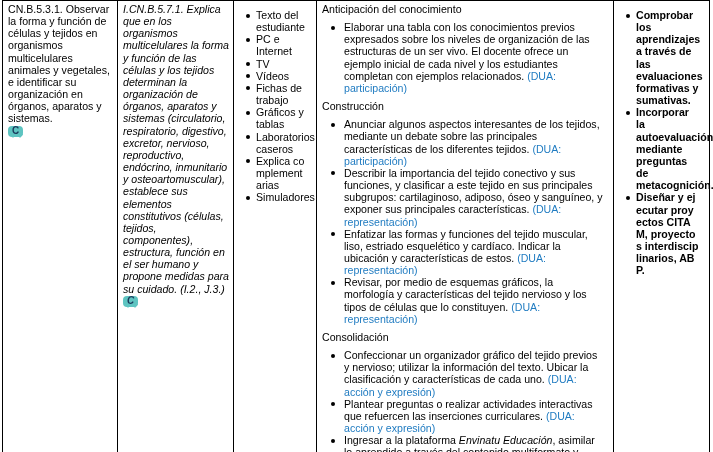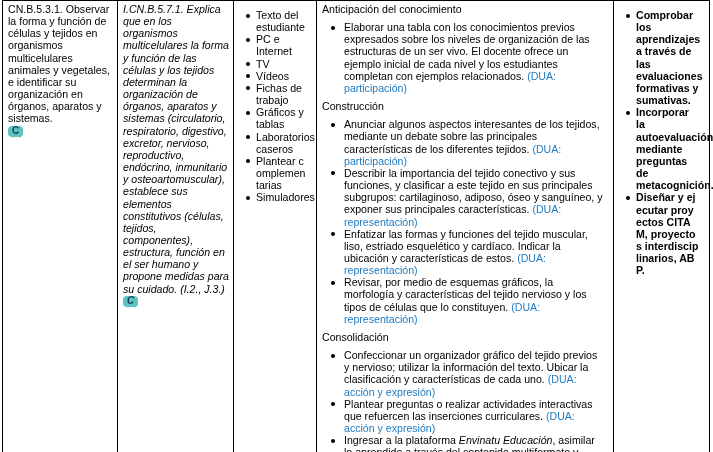--- a/index.html
+++ b/index.html
@@ -48,21 +48,21 @@
     </td>
     <td class="c3">
       <ul>
         <li>Texto del estudiante</li>
         <li>PC e Internet</li>
         <li>TV</li>
         <li>Vídeos</li>
         <li>Fichas de trabajo</li>
         <li>Gráficos y tablas</li>
         <li>Laboratorios caseros</li>
-        <li style="word-break: break-all;">Plantear complementarias</li>
+        <li style="word-break: break-all;">Explica complementarias</li>
         <li>Simuladores</li>
       </ul>
     </td>
     <td class="c4">
       <span class="phase">Anticipación del conocimiento</span>
       <ul>
         <li><span>Elaborar una tabla con los conocimientos previos expresados sobre los niveles de organización de las estructuras de un ser vivo. El docente ofrece un ejemplo inicial de cada nivel y los estudiantes completan con ejemplos relacionados. </span><span class="dua">(DUA: participación)</span></li>
       </ul>
       <span class="phase">Construcción</span>
       <ul>

